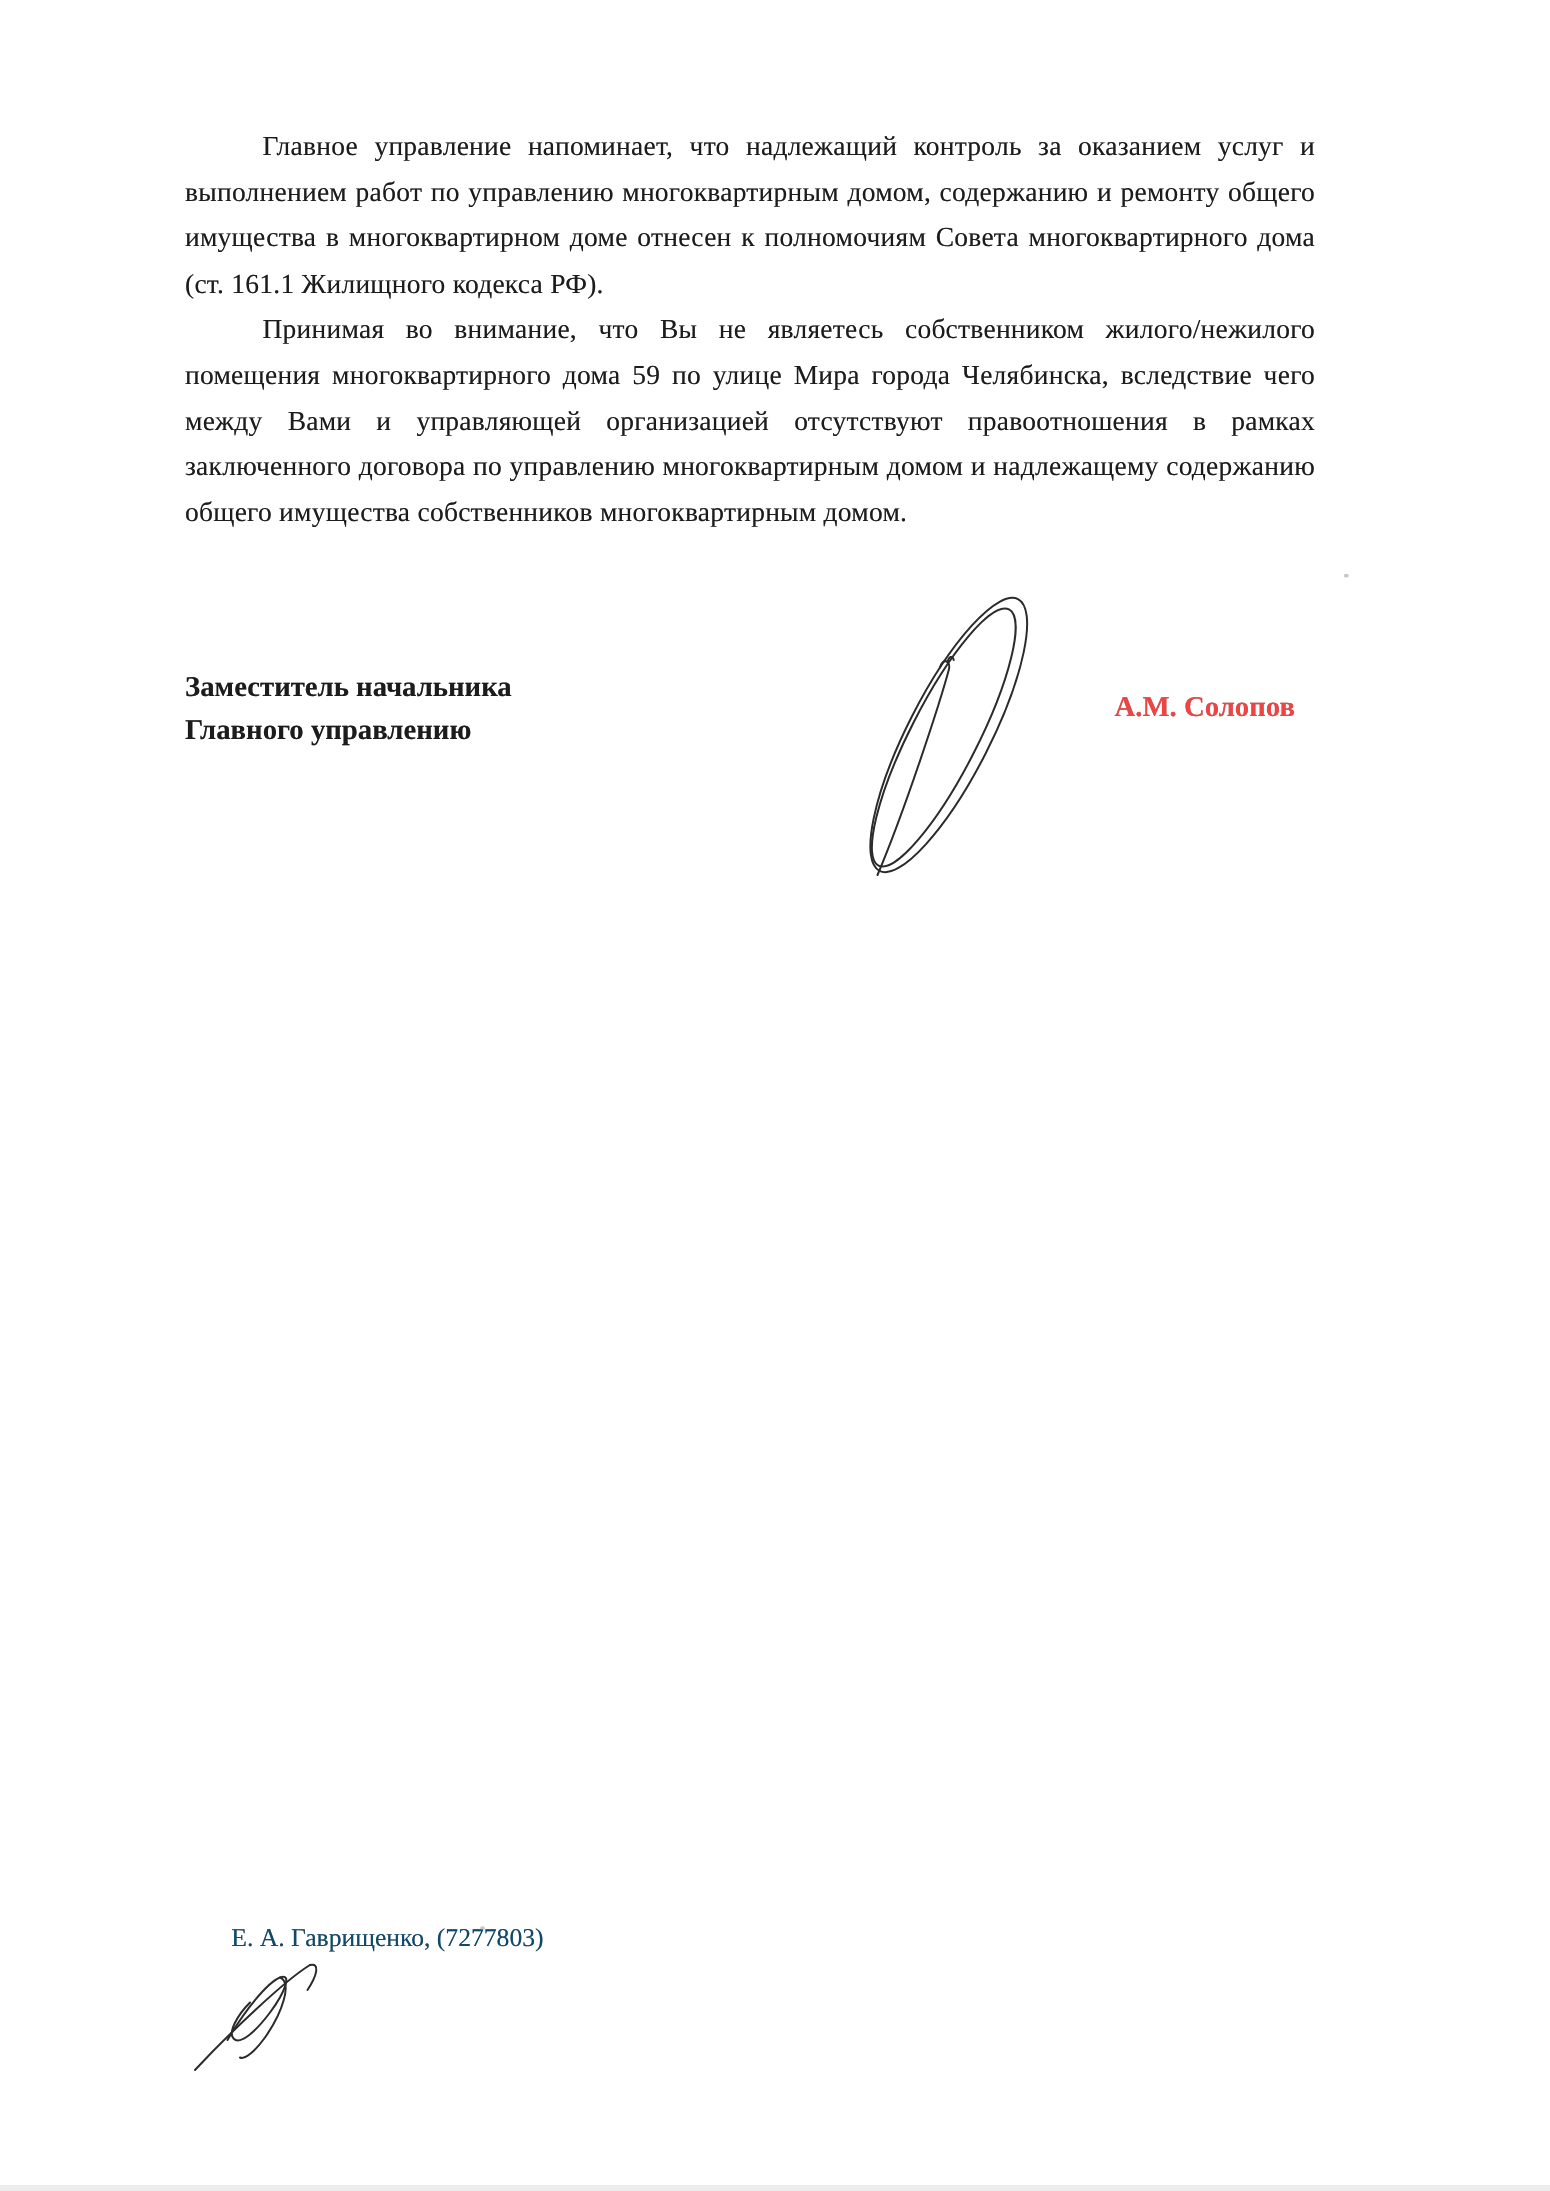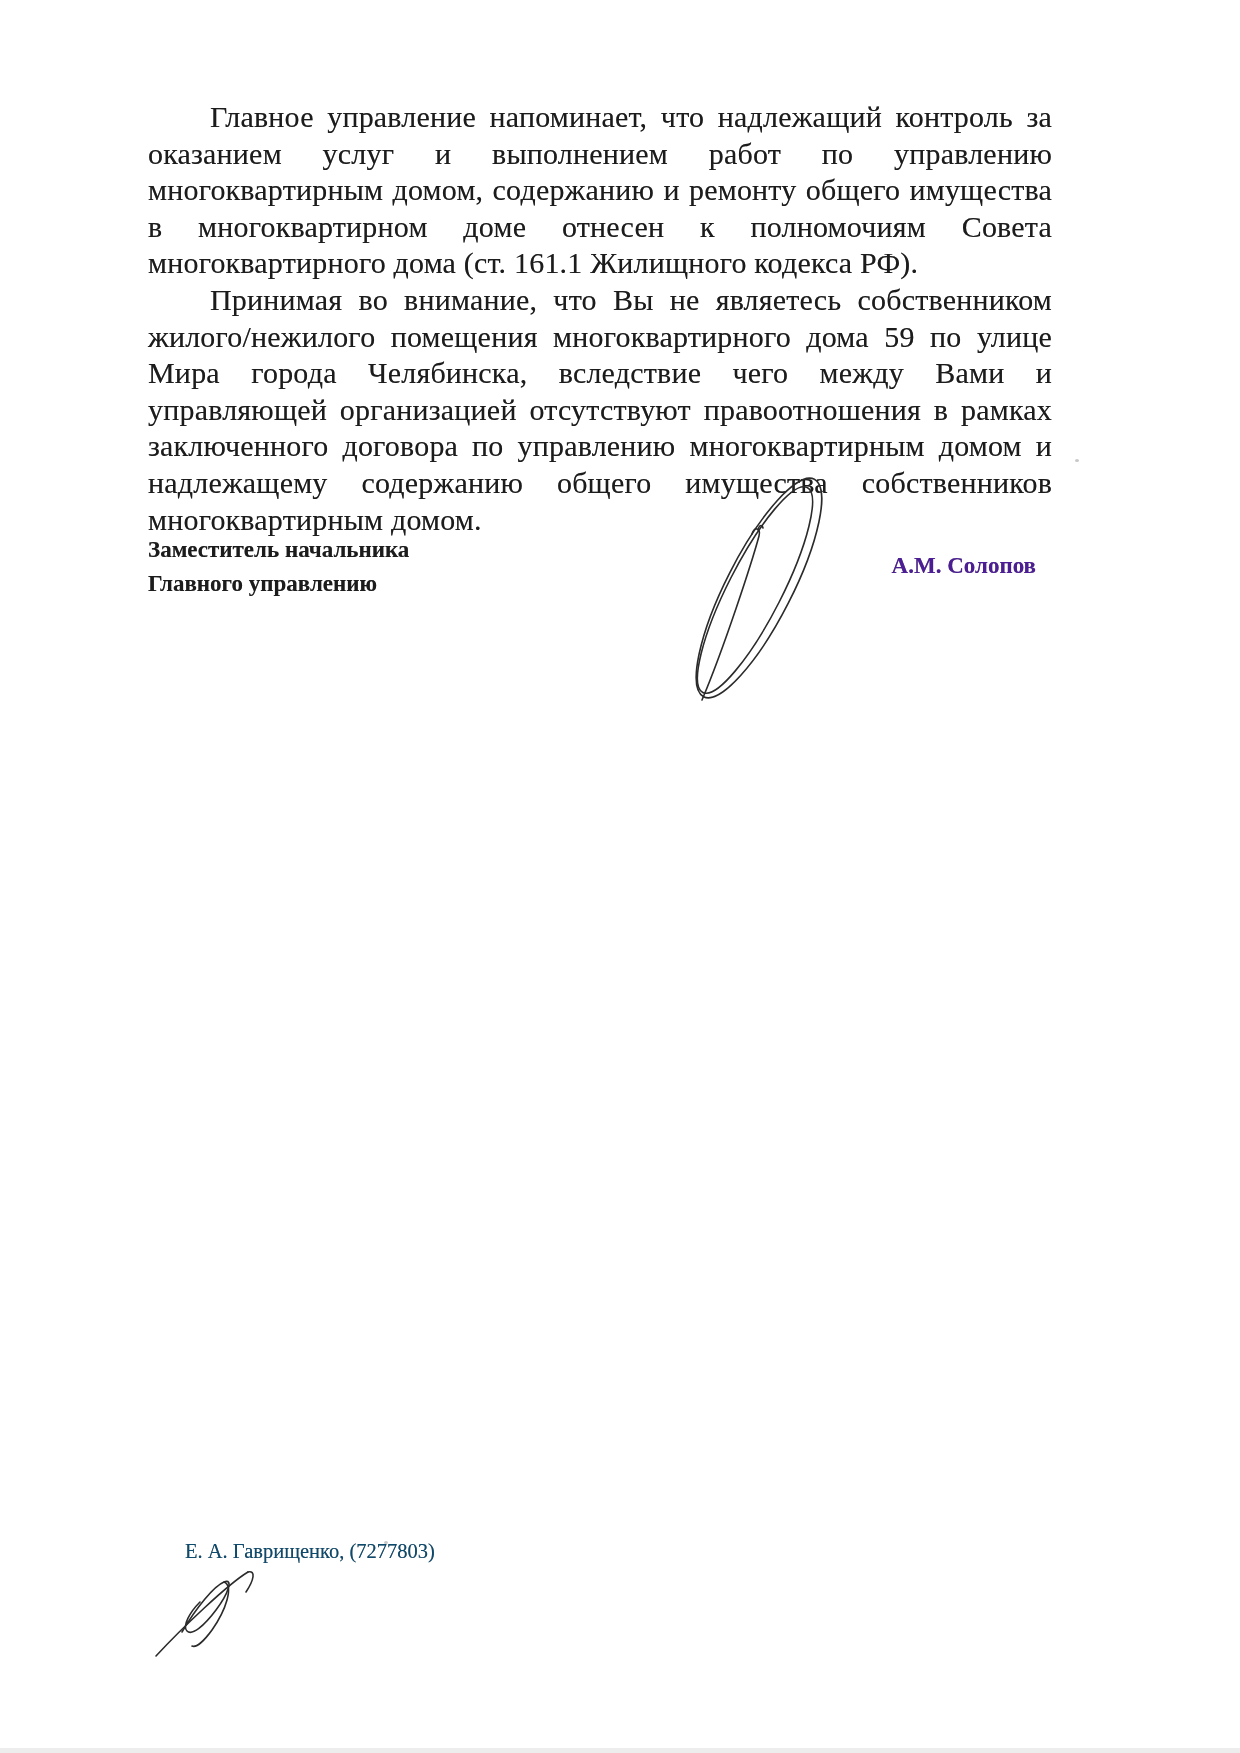--- a/index.html
+++ b/index.html
@@ -19,21 +19,21 @@
     position: absolute;
     inset: 0;
     background: #ffffff;
   }
   .body-text {
     position: absolute;
     left: 148px;
     top: 99px;
     width: 904px;
     text-align: justify;
-    font-size: 30px;
+    font-size: 22px;
     line-height: 36.6px;
     letter-spacing: 0.2px;
     color: #1c1c1c;
   }
   .body-text p {
     margin: 0;
     text-indent: 62px;
     text-align: justify;
     text-align-last: left;
   }
@@ -52,21 +52,21 @@
     font-weight: bold;
   }
   .sig-position {
     font-size: 23px;
     line-height: 34px;
     color: #1c1c1c;
   }
   .sig-name {
     font-size: 23px;
     line-height: 34px;
-    color: #4c1d95;
+    color: #ef4444;
     margin-top: 16px;
     padding-right: 16px;
     white-space: nowrap;
   }
   .main-signature {
     position: absolute;
     left: 666px;
     top: 458px;
     width: 182px;
     height: 256px;

